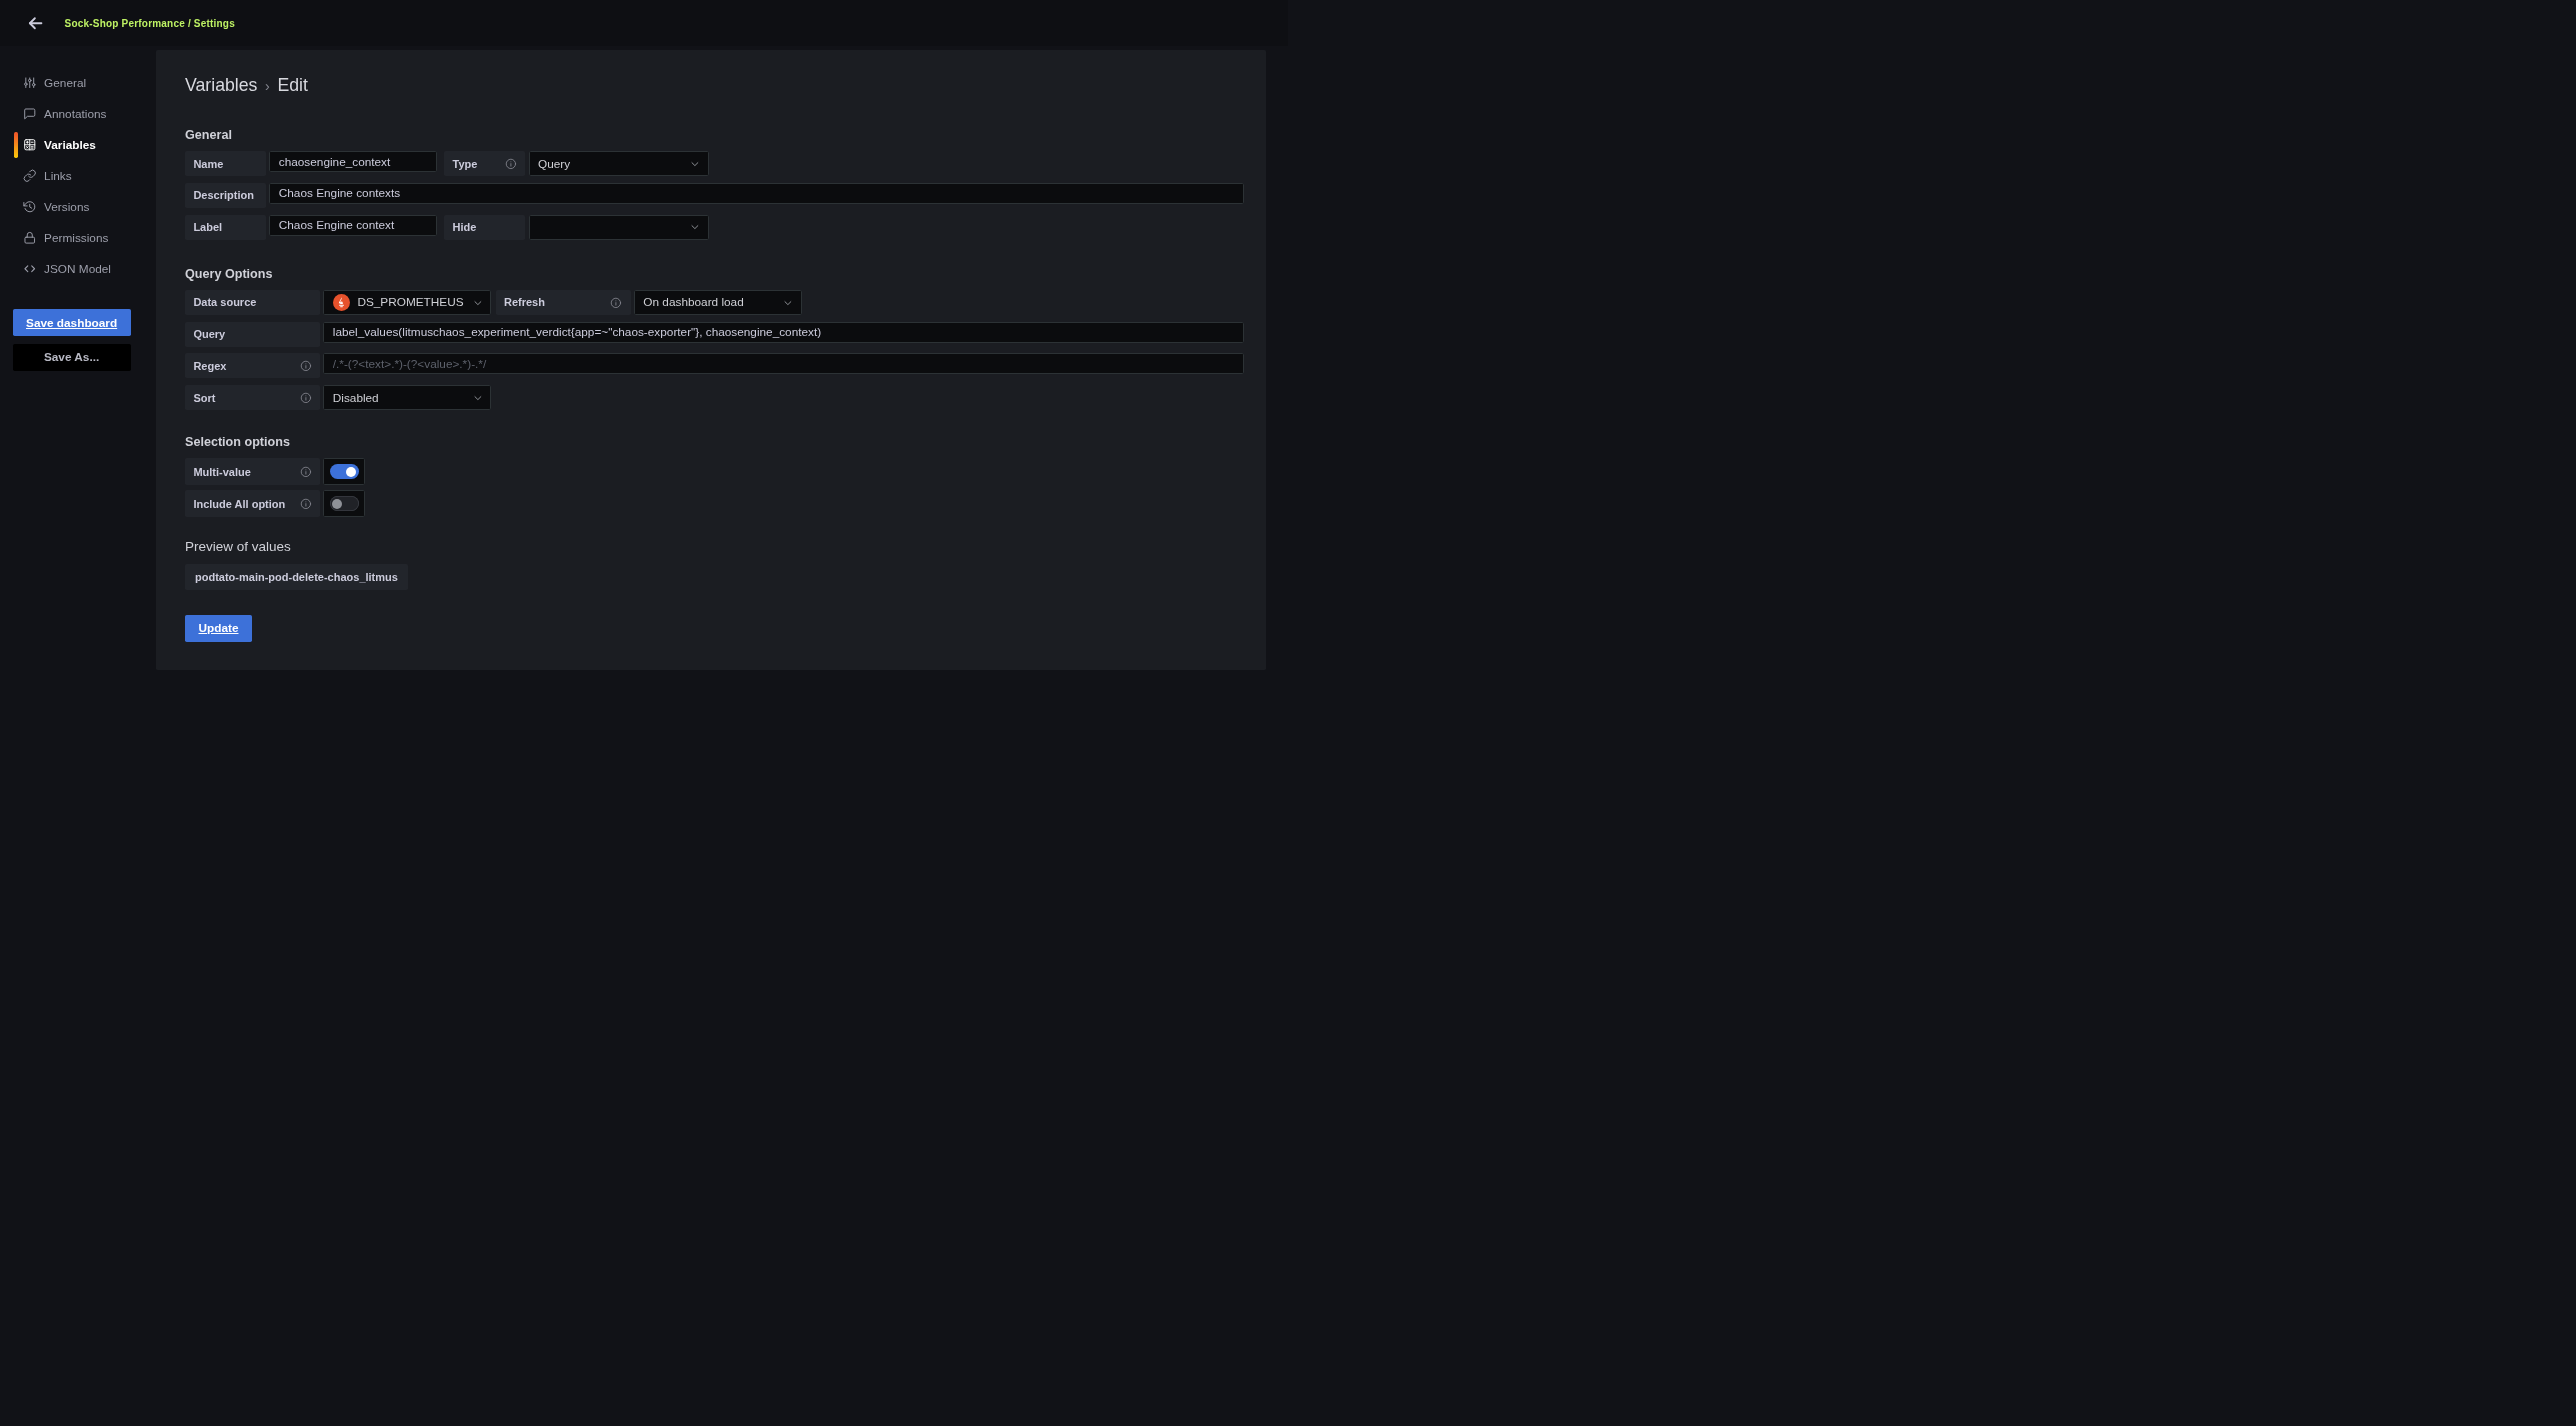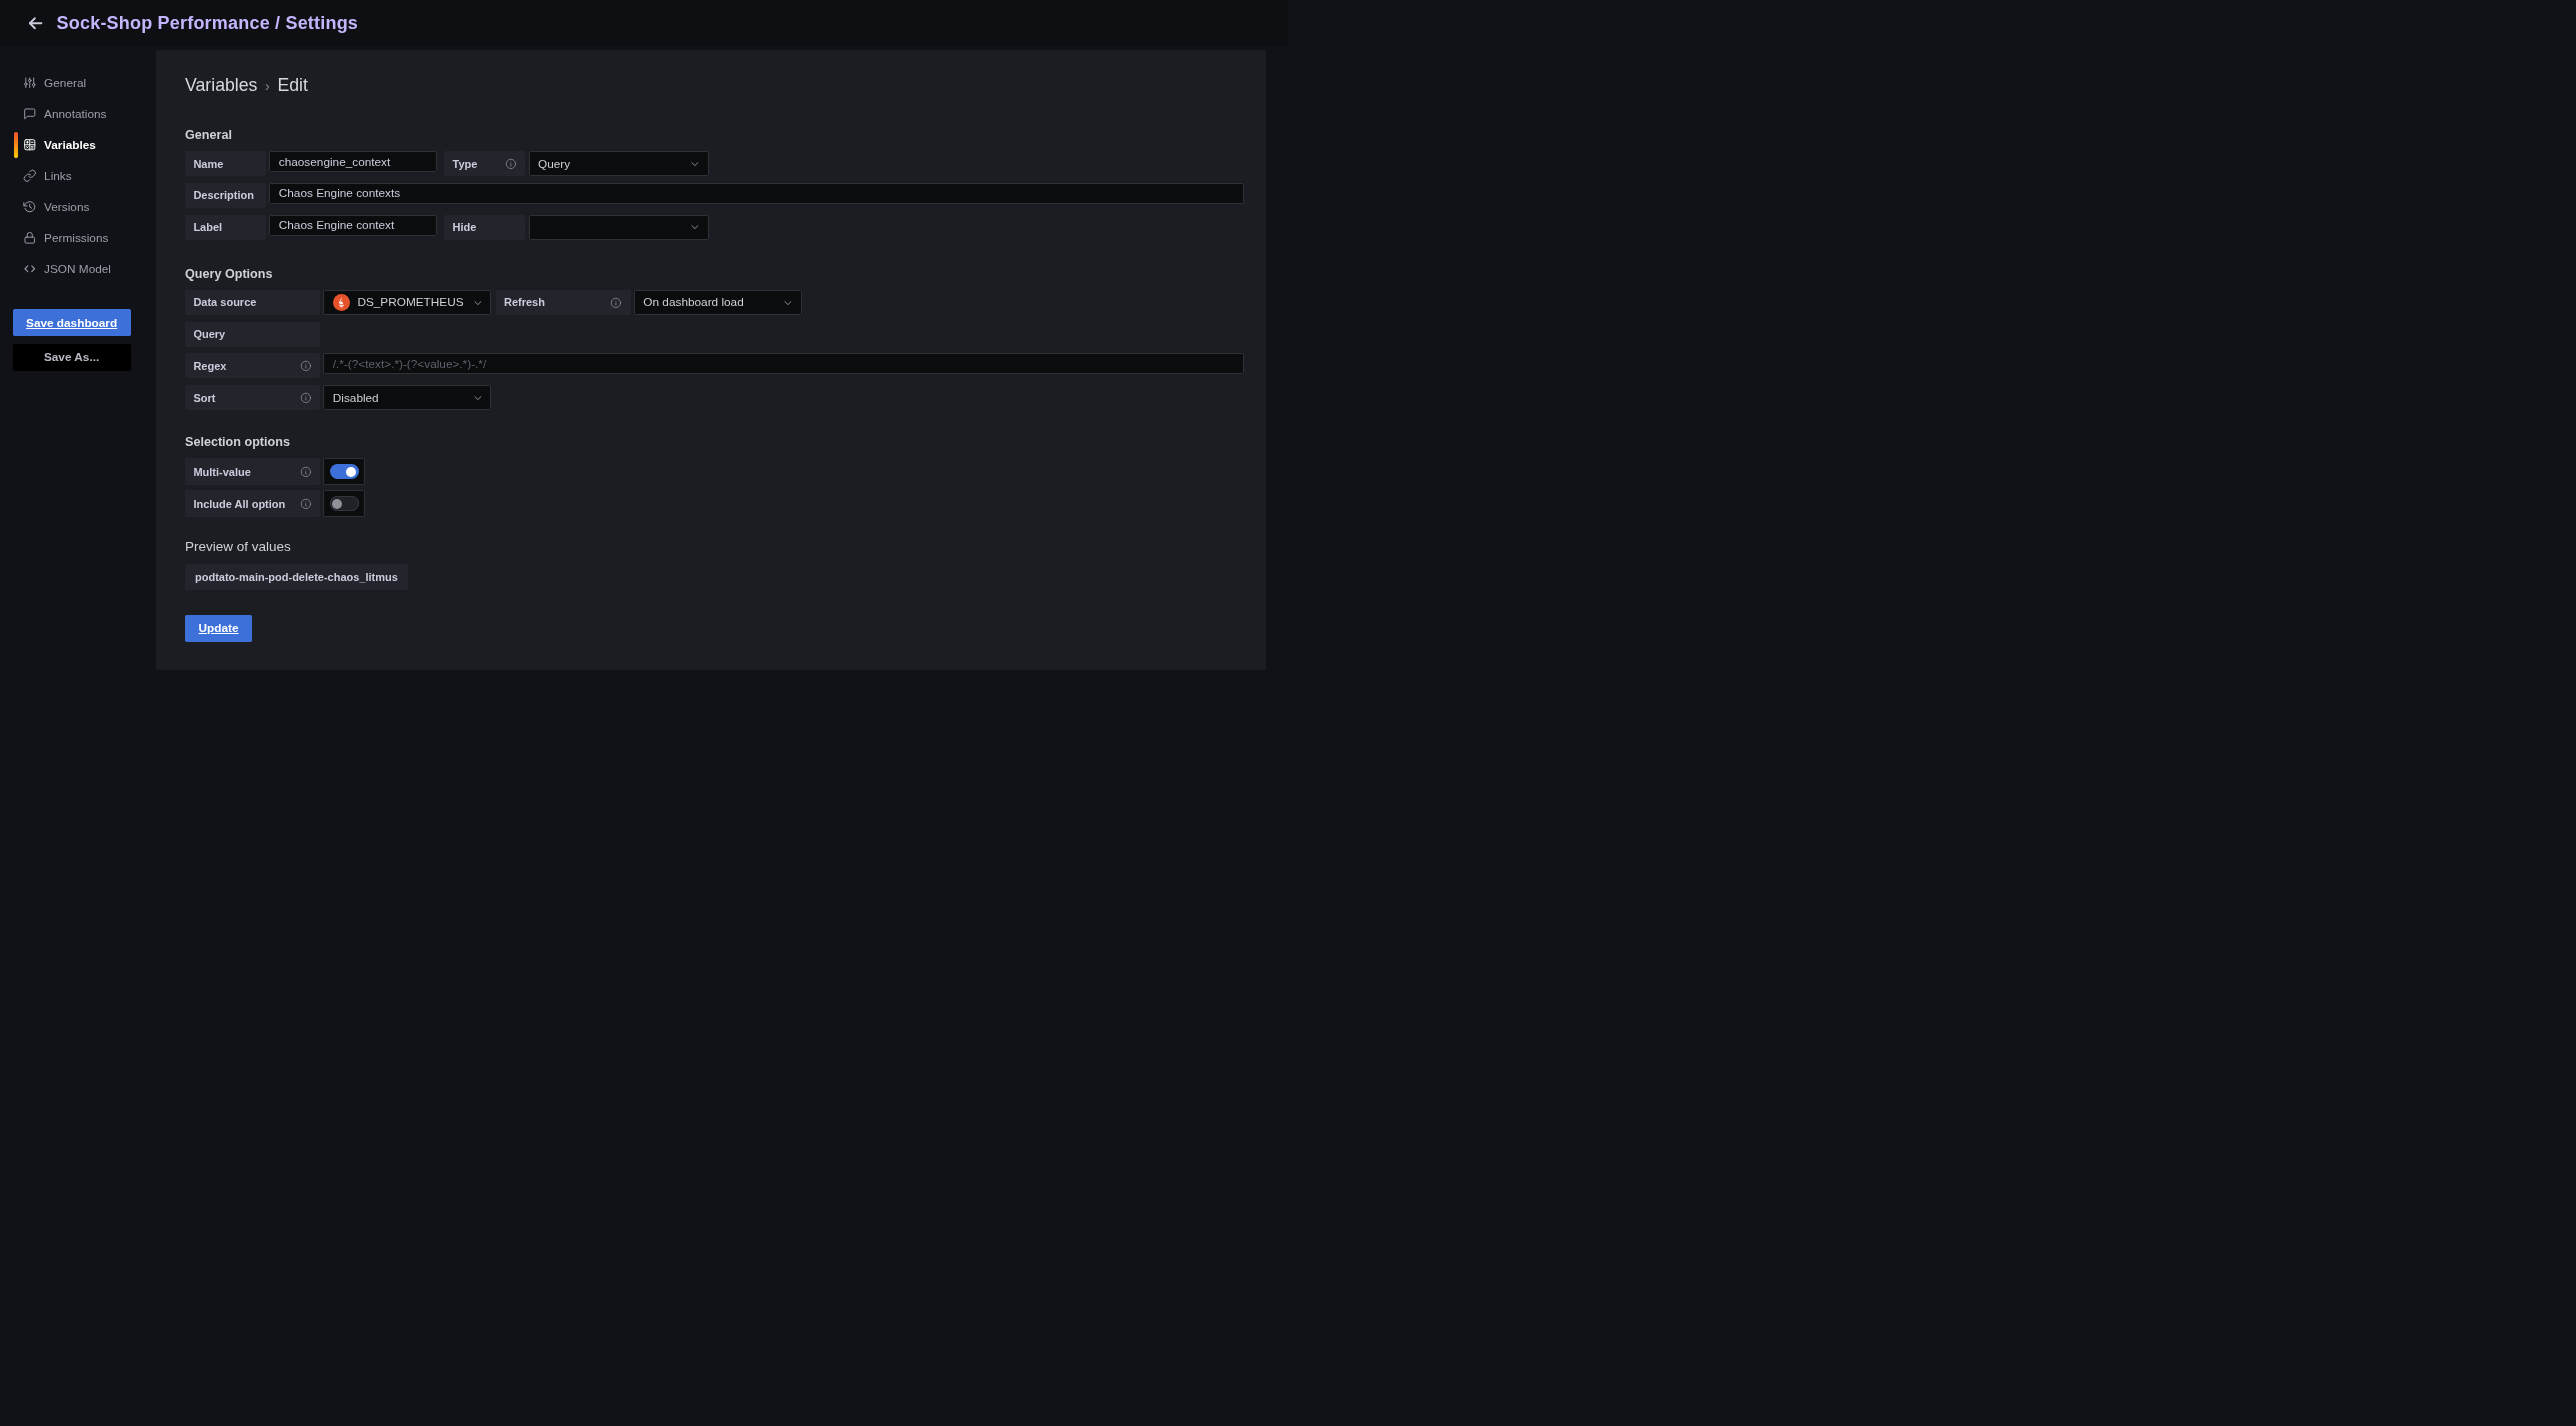--- a/index.html
+++ b/index.html
@@ -18,23 +18,23 @@
     display: flex; align-items: center;
     padding-left: 23px;
     background: #0e0f13;
   }
   .back-btn {
     width: 23.6px; height: 23.6px;
     display: flex; align-items: center; justify-content: center;
     cursor: pointer; color: #ccccdc;
   }
   .topnav-title {
-    margin-left: 10px;
-    font-size: 18px; font-weight: 700; letter-spacing: 0.2px;
-    color: #c4b5fd;
+    margin-left: 18px;
+    font-size: 10px; font-weight: 700; letter-spacing: 0.2px;
+    color: #bef264;
   }
 
   
   .sidebar { position: absolute; left: 0; top: 46px; width: 156px; }
   .side-nav { margin-top: 21px; }
   .side-item {
     height: 31px;
     display: flex; align-items: center;
     padding-left: 23px;
     position: relative;
@@ -327,20 +327,21 @@
       <svg class="chev" width="11.8" height="11.8" viewBox="0 0 24 24" fill="none" stroke="currentColor" stroke-width="1.8" stroke-linecap="round" stroke-linejoin="round">
           <polyline points="6 9.5 12 15.5 18 9.5"></polyline>
         </svg>
     </div>
   </div>
 
   <div class="form-row">
     <div class="g-label w160">
       <span>Query</span>
     </div>
+    <input class="g-input grow" value="label_values(litmuschaos_experiment_verdict{app=~&quot;chaos-exporter&quot;}, chaosengine_context)" style="">
   </div>
 
   <div class="form-row">
     <div class="g-label w160">
       <span>Regex</span>
       <span class="info-i">
         <svg width="11.8" height="11.8" viewBox="0 0 24 24" fill="none" stroke="currentColor" stroke-width="1.8" stroke-linecap="round">
             <circle cx="12" cy="12" r="9.5"></circle>
             <line x1="12" y1="16.5" x2="12" y2="11.5"></line>
             <line x1="12" y1="7.8" x2="12.01" y2="7.8"></line>

